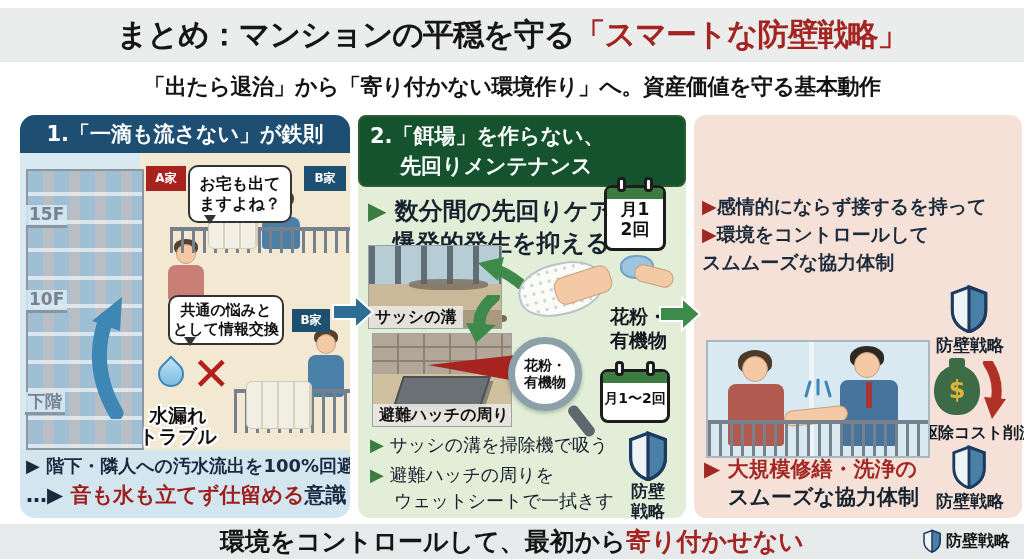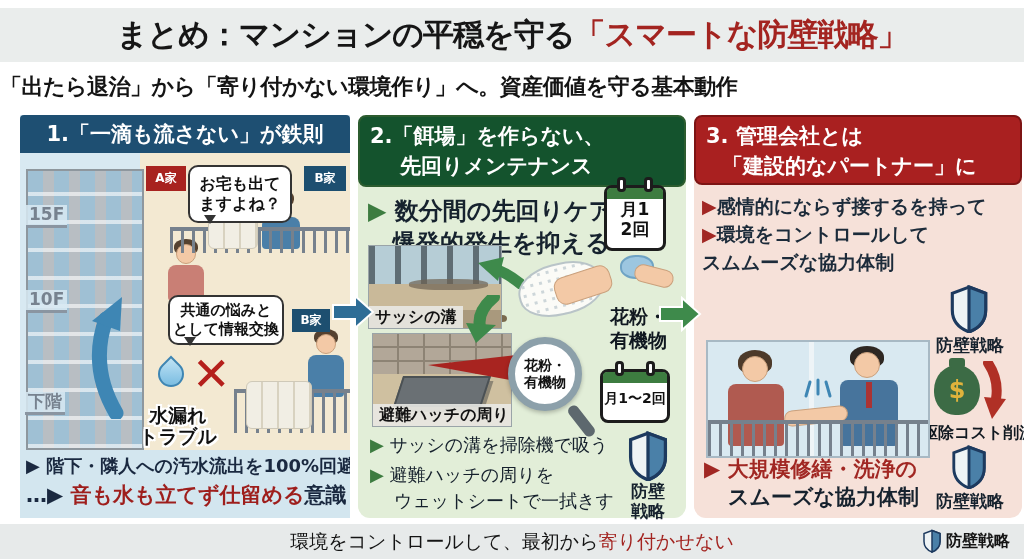--- a/index.html
+++ b/index.html
@@ -7,26 +7,26 @@
     font-family:"DejaVu Sans",sans-serif;font-weight:700}
   .page{position:relative;width:1024px;height:559px;background:#fff}
   .abs{position:absolute}
 
   
   .title-bar{left:0;top:8px;width:1024px;height:54px;background:#eaedec;
     display:flex;align-items:center;justify-content:center;white-space:nowrap}
   .title-bar .t{font-size:31px;font-weight:900;letter-spacing:-1px;color:#161616}
   .title-bar .t.red{color:#a32420}
   .subtitle-bar{left:0;top:62px;width:1024px;height:50px;background:#fff;
-    display:flex;align-items:center;justify-content:flex-start;white-space:nowrap}
+    display:flex;align-items:center;justify-content:center;white-space:nowrap}
   .subtitle-bar .t{font-size:22px;font-weight:900;color:#141414;letter-spacing:-.5px}
 
   
   .col{top:115px;height:403px;border-radius:12px}
-  .col1{left:20px;width:330px;background:#d8e9f2;border-radius:0;overflow:hidden}
+  .col1{left:20px;width:330px;background:#d8e9f2;border-radius:15px;overflow:hidden}
   .col2{left:358px;width:328px;background:#e2eed8}
   .col3{left:694px;width:328px;background:#f6e1d9}
   .colhead{left:0;top:0;width:100%;color:#fff;font-weight:900;border-radius:8px;
     line-height:1.45;padding:4px 10px}
   .c1head{height:38px;background:#1e4f72;border-radius:4px 4px 0 0;font-size:21px;
     display:flex;align-items:center;justify-content:center;white-space:nowrap}
   .c2head{height:72px;background:#14532d;border:2px solid #2c5c2f;font-size:21px}
   .c2head .l2{padding-left:30px}
   .c3head{height:70px;background:#a92020;border:2px solid #7d1414;font-size:21px}
   .c3head .l2{padding-left:16px}
@@ -118,21 +118,21 @@
     justify-content:center;color:#e0b33c;font-size:24px;font-weight:900}
   .moneybag::before{content:"";position:absolute;top:-7px;left:50%;transform:translateX(-50%);
     width:16px;height:10px;background:#3c6b45;border-radius:3px}
   .money-label{font-size:16px;font-weight:900;color:#101820;white-space:nowrap}
   .c3bottom1{left:10px;top:340px;font-size:21px;font-weight:900;color:#a12723;white-space:nowrap}
   .c3bottom2{left:34px;top:368px;font-size:21px;font-weight:900;color:#16222e;white-space:nowrap}
 
   
   .footer{left:0;top:524px;width:1024px;height:35px;background:#e7eaea;display:flex;
     align-items:center;justify-content:center;white-space:nowrap}
-  .footer .t{font-size:19px;font-weight:400;color:#141414}
+  .footer .t{font-size:25px;font-weight:700;color:#141414}
   .footer .t.red{color:#a32420}
   .brand{position:absolute;right:14px;top:529px;display:flex;align-items:center;gap:4px}
   .brand .t{font-size:16px;font-weight:900;color:#141414}
   svg{display:block}
 </style>
 </head>
 <body>
 
 <div class="page">
 
@@ -298,24 +298,20 @@
       <path d="M20 2 L36 8 V24 C36 36 28 42 20 45 C12 42 4 36 4 24 V8 Z" fill="#eef3f5" stroke="#1d3a5f" stroke-width="3"></path>
       <path d="M20 2 L36 8 V24 C36 36 28 42 20 45 Z" fill="#4a80a8" stroke="#1d3a5f" stroke-width="3"></path>
     </svg>
     <div class="abs shield-label" style="left:262px;top:366px;width:56px">
       <div>防壁</div>
       <div>戦略</div>
     </div>
   </div>
 
   <div class="abs col col3">
-    <div class="abs colhead c3head">
-      <div>3. 管理会社とは</div>
-      <div class="l2">「建設的なパートナー」に</div>
-    </div>
 
     <div class="abs" style="left:8px;top:78px">
       <div class="c3b">
         <span class="arr">▶</span><span>感情的にならず接するを持って</span>
       </div>
       <div class="c3b">
         <span class="arr">▶</span><span>環境をコントロールして</span>
       </div>
       <div class="c3b indent">スムムーズな協力体制</div>
     </div>

